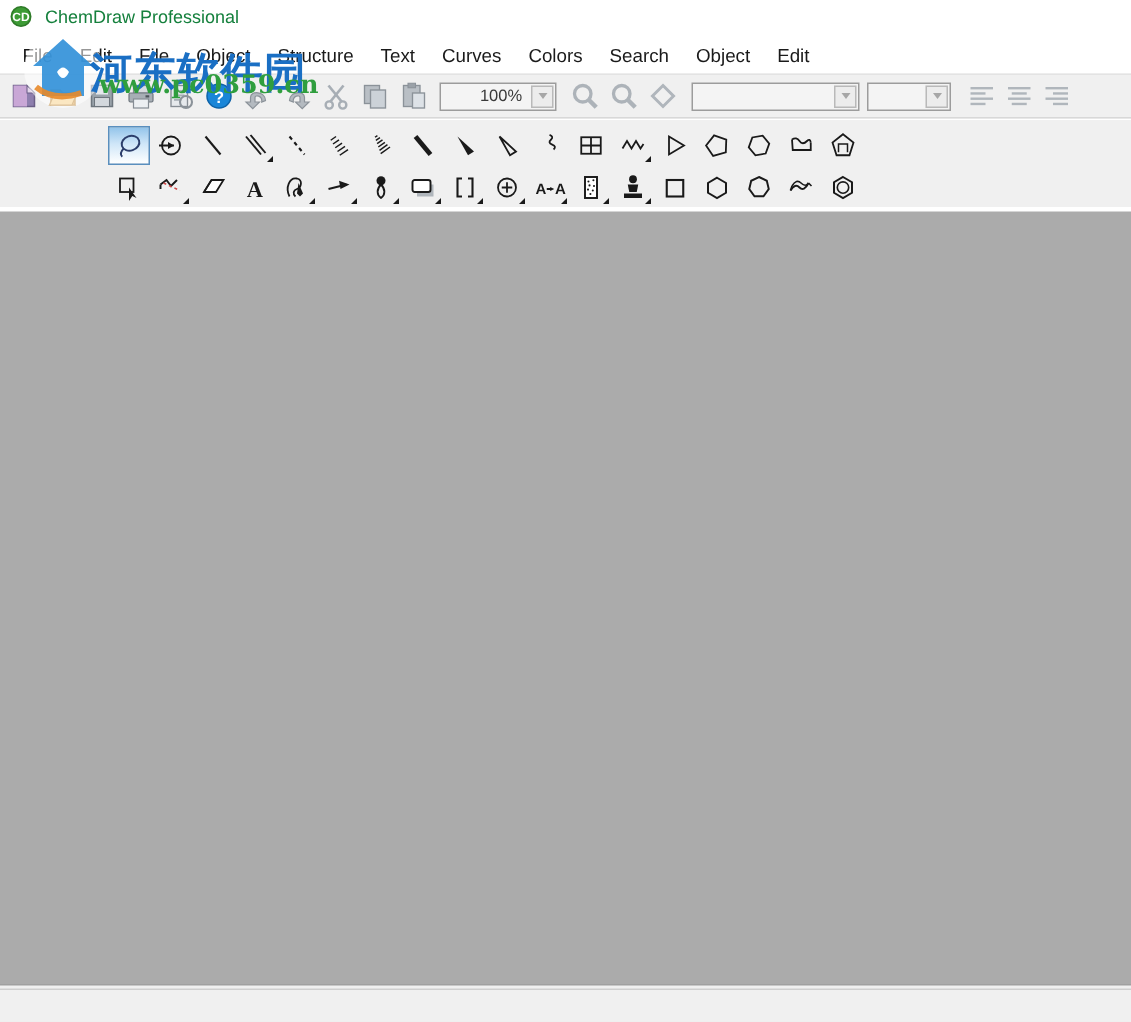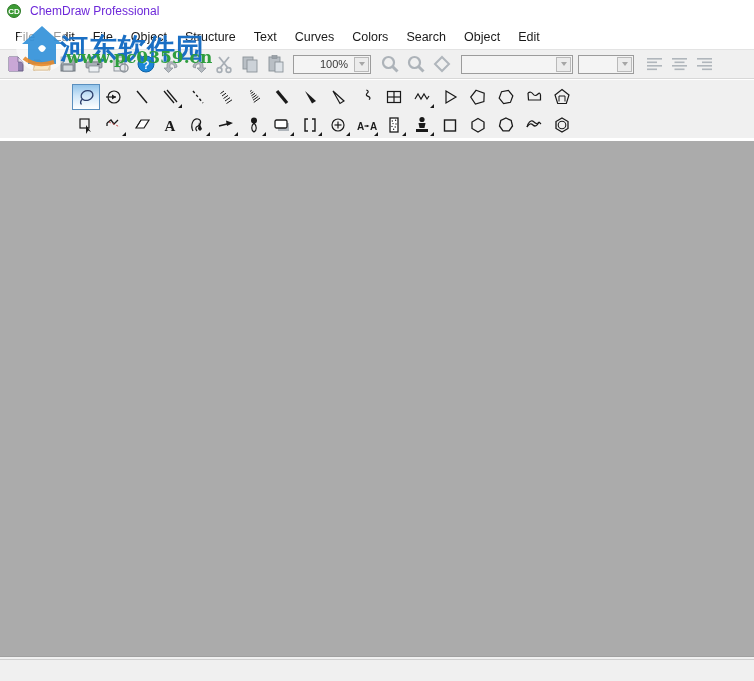--- a/index.html
+++ b/index.html
@@ -34,21 +34,21 @@
     font-size: 8px;
     line-height: 14px;
     text-align: center;
     font-weight: bold;
     box-sizing: border-box;
     flex: 0 0 auto;
   }
   .title-text {
     margin-left: 9px;
     font-size: 12px;
-    color: #6d28d9;
+    color: #15803d;
     white-space: nowrap;
   }
 
   
   .menubar {
     position: absolute; left: 0; top: 26px;
     width: 754px; height: 22px;
     background: #ffffff;
     display: flex; align-items: center;
     box-sizing: border-box;

